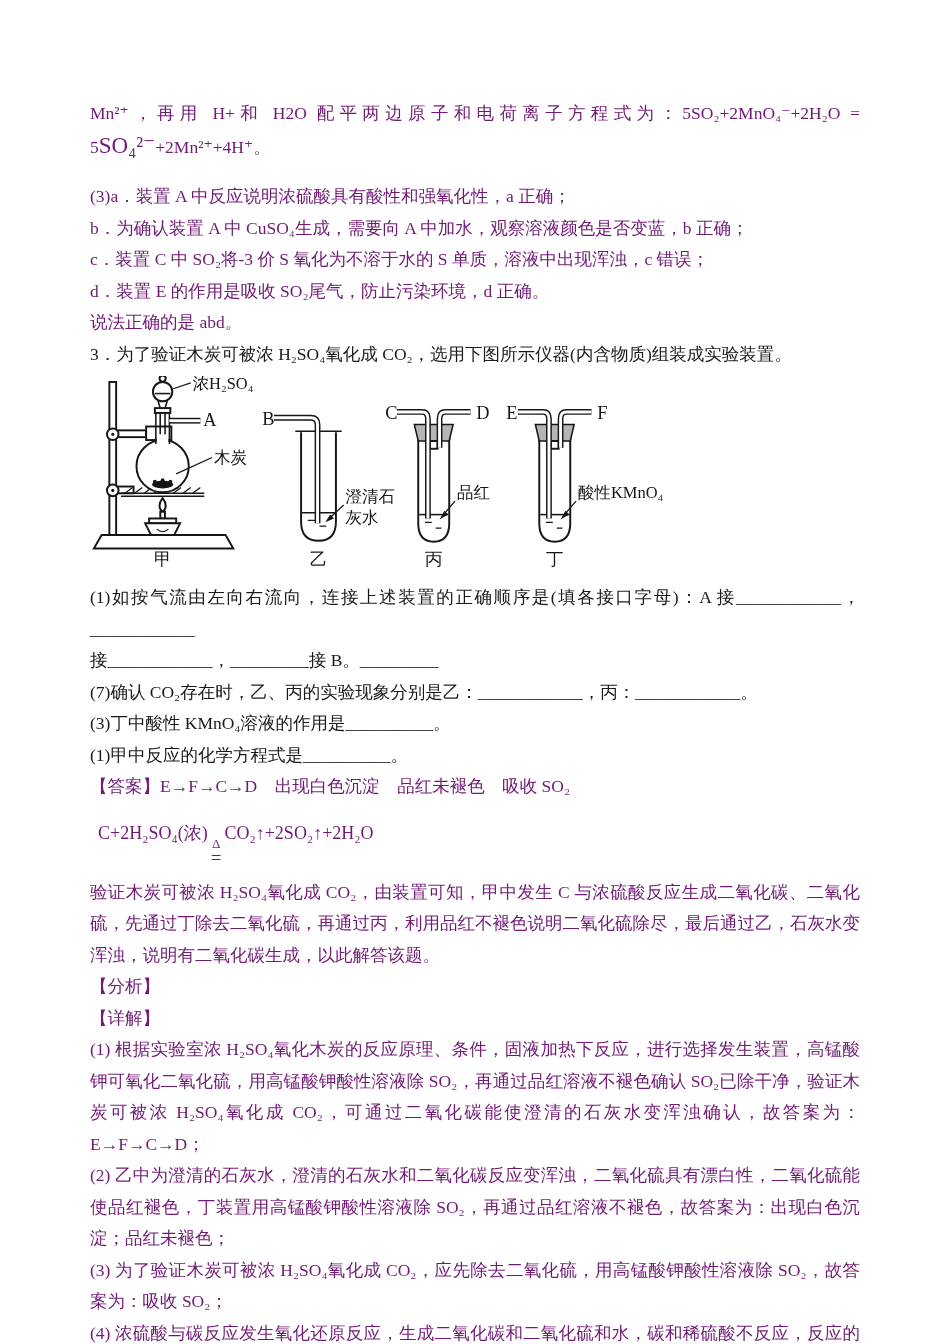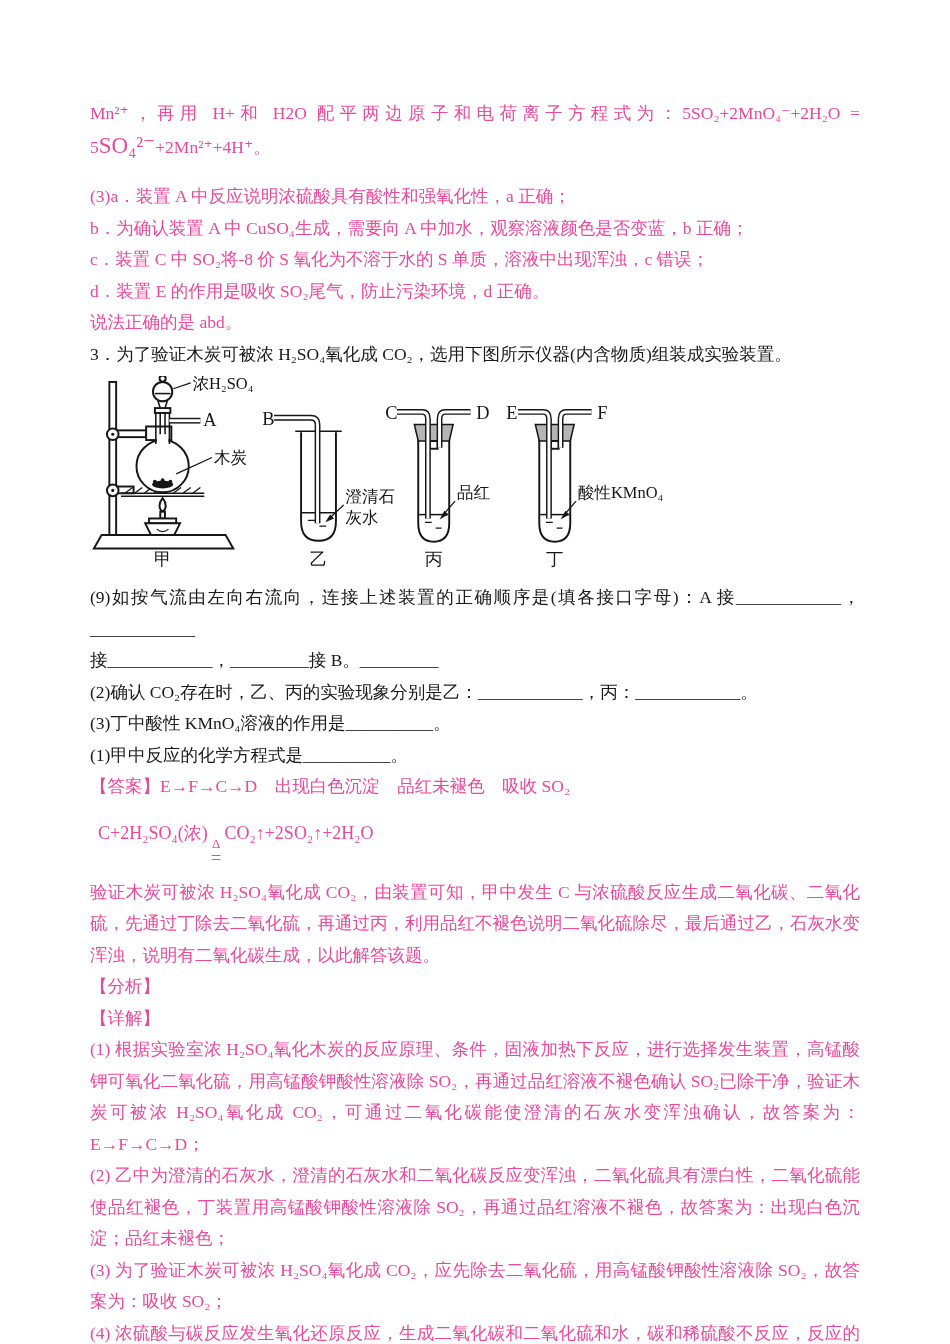--- a/index.html
+++ b/index.html
@@ -3,21 +3,21 @@
 <meta charset="utf-8">
 <style>
   html,body{margin:0;padding:0;background:#ffffff;}
   body{
     width:950px;height:1344px;overflow:hidden;
     color:#1a1a1a;
     font-family:"Liberation Serif","DejaVu Serif",serif;
   }
   .page{box-sizing:border-box;width:950px;height:1344px;padding:98px 90px 0 90px;}
   p{margin:0;font-size:17.5px;line-height:31.5px;text-align:justify;}
-  .red{color:#ec4899;}
+  .red{color:#701a75;}
   .mn-line{margin-bottom:18px;}
   .big-formula{font-size:23px;}
   .answer-line{white-space:pre-wrap;}
   .equation{font-size:18px;margin:8px 0 12px 8px;line-height:44px;}
   .cond-eq{display:inline-flex;flex-direction:column;align-items:center;vertical-align:-9px;padding:0 3px;}
   .cond{font-size:13px;line-height:12px;}
   .sign{font-size:19px;line-height:15px;}
   .diagram-wrap{margin:6px 0 10px 0;}
   
   .gl{fill:#ffffff;stroke:#161616;stroke-width:2;}
@@ -34,21 +34,21 @@
 </style>
 </head>
 <body>
 
 <div class="page">
 
   <p class="red mn-line"><span>Mn²⁺，再用 H+和 H2O 配平两边原子和电荷离子方程式为：5SO₂+2MnO₄⁻+2H₂O = 5</span><span class="big-formula">SO₄²⁻</span><span>+2Mn²⁺+4H⁺。</span></p>
 
   <p class="red">(3)a．装置 A 中反应说明浓硫酸具有酸性和强氧化性，a 正确；</p>
   <p class="red">b．为确认装置 A 中 CuSO₄生成，需要向 A 中加水，观察溶液颜色是否变蓝，b 正确；</p>
-  <p class="red">c．装置 C 中 SO₂将-8 价 S 氧化为不溶于水的 S 单质，溶液中出现浑浊，c 错误；</p>
+  <p class="red">c．装置 C 中 SO₂将-3 价 S 氧化为不溶于水的 S 单质，溶液中出现浑浊，c 错误；</p>
   <p class="red">d．装置 E 的作用是吸收 SO₂尾气，防止污染环境，d 正确。</p>
   <p class="red">说法正确的是 abd。</p>
 
   <p>3．为了验证木炭可被浓 H₂SO₄氧化成 CO₂，选用下图所示仪器(内含物质)组装成实验装置。</p>
 
   <div class="diagram-wrap">
     <svg width="610" height="192" viewBox="0 0 630 198">
 
       <g>
         <rect class="gl" x="20" y="6" width="7" height="158"></rect>
@@ -142,23 +142,23 @@
         <text class="dport" x="0" y="44">E</text>
         <text class="dport" x="94" y="44">F</text>
         <path class="thin" d="M72,129 L60,143"></path>
         <polygon class="fillk" points="56,148 61,139 65,143"></polygon>
         <text class="dtxt" x="74" y="126">酸性KMnO₄</text>
         <text class="dcap" x="50" y="195" text-anchor="middle">丁</text>
       </g>
     </svg>
   </div>
 
-  <p>(9)如按气流由左向右流向，连接上述装置的正确顺序是(填各接口字母)：A 接____________，____________</p>
+  <p>(1)如按气流由左向右流向，连接上述装置的正确顺序是(填各接口字母)：A 接____________，____________</p>
   <p>接____________，_________接 B。_________</p>
-  <p>(2)确认 CO₂存在时，乙、丙的实验现象分别是乙：____________，丙：____________。</p>
+  <p>(7)确认 CO₂存在时，乙、丙的实验现象分别是乙：____________，丙：____________。</p>
   <p>(3)丁中酸性 KMnO₄溶液的作用是__________。</p>
   <p>(1)甲中反应的化学方程式是__________。</p>
 
   <p class="red answer-line">【答案】E→F→C→D    出现白色沉淀    品红未褪色    吸收 SO₂</p>
 
   <div class="red equation"><span>C+2H₂SO₄(浓)</span><span class="cond-eq">
         <span class="cond">Δ</span>
         <span class="sign">=</span>
       </span><span>CO₂↑+2SO₂↑+2H₂O</span></div>
 

